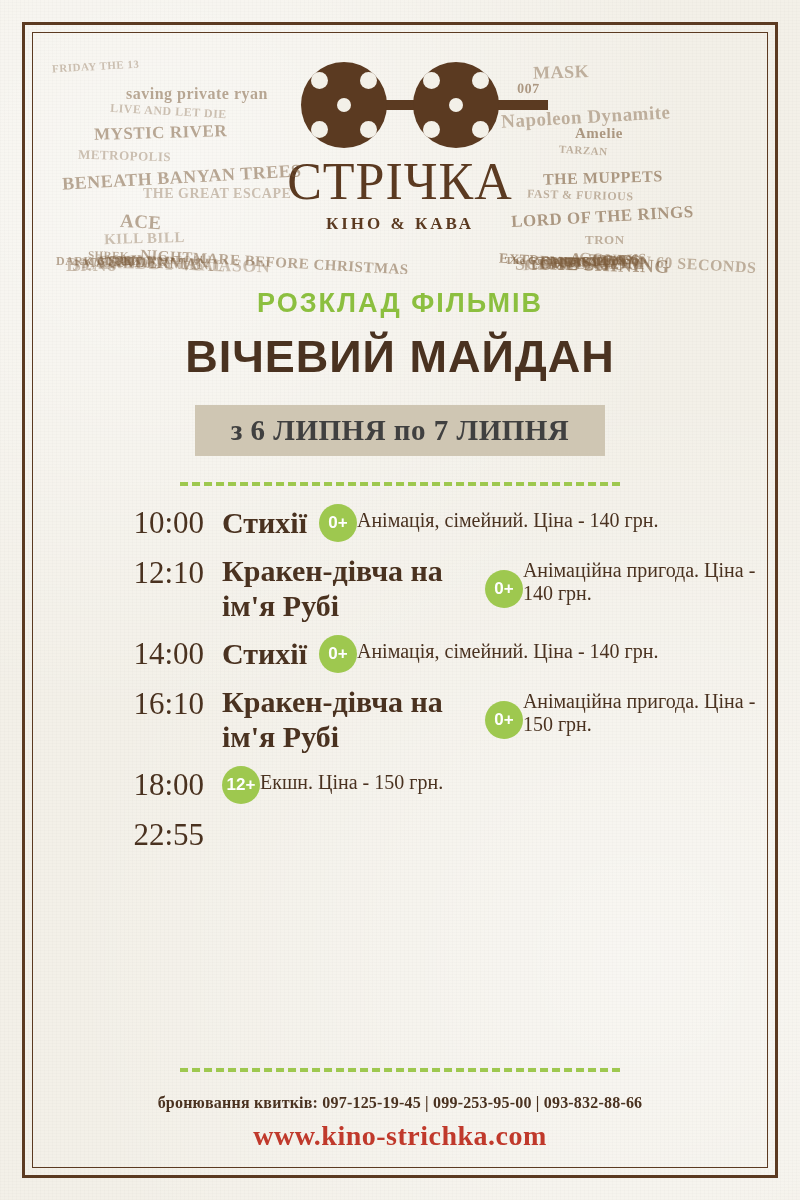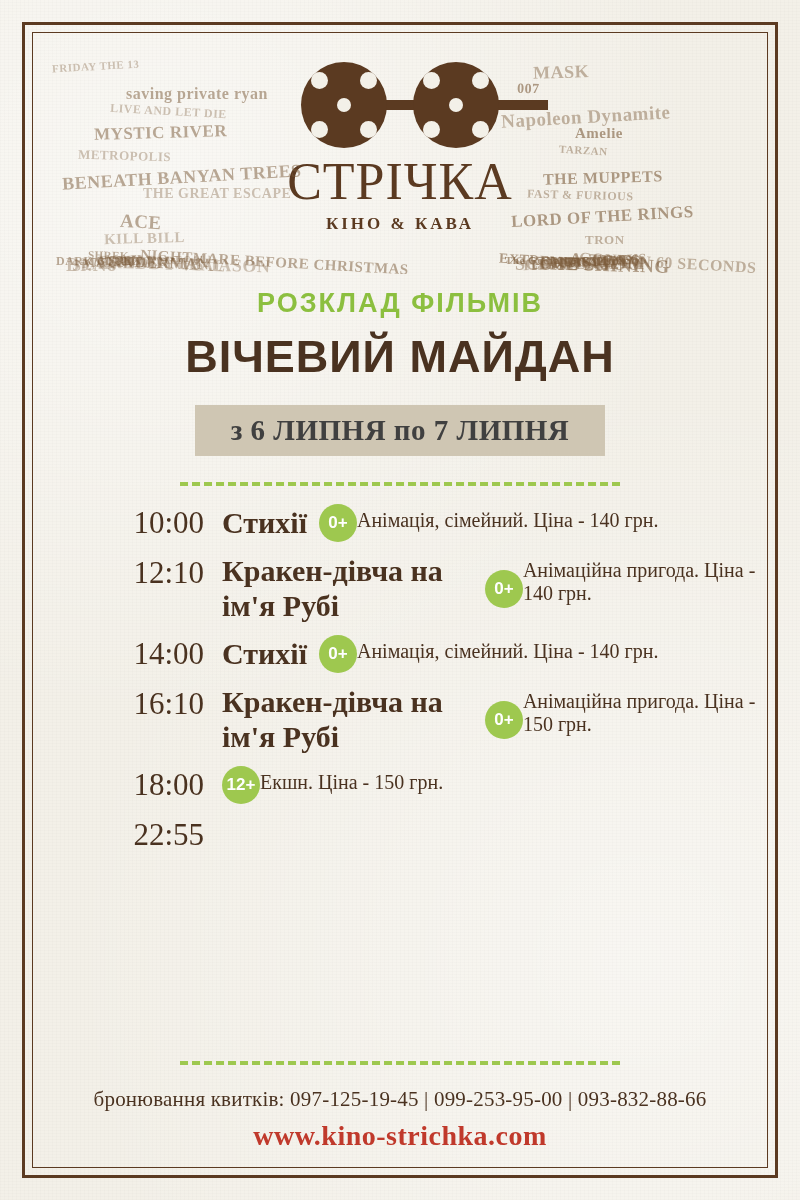--- a/index.html
+++ b/index.html
@@ -210,23 +210,24 @@
     color: #4a3220;
   }
 
   
   .footer {
     width: 100%;
     text-align: center;
     padding-bottom: 4px;
   }
   .phones {
-    font-size: 21px;
+    font-size: 16px;
     color: #4a3220;
     letter-spacing: 0.2px;
+    font-weight: bold;
   }
   .site {
     margin-top: 8px;
     font-size: 28px;
     font-weight: bold;
     color: #c0392b;
     letter-spacing: 0.5px;
   }
 </style>
 </head>

